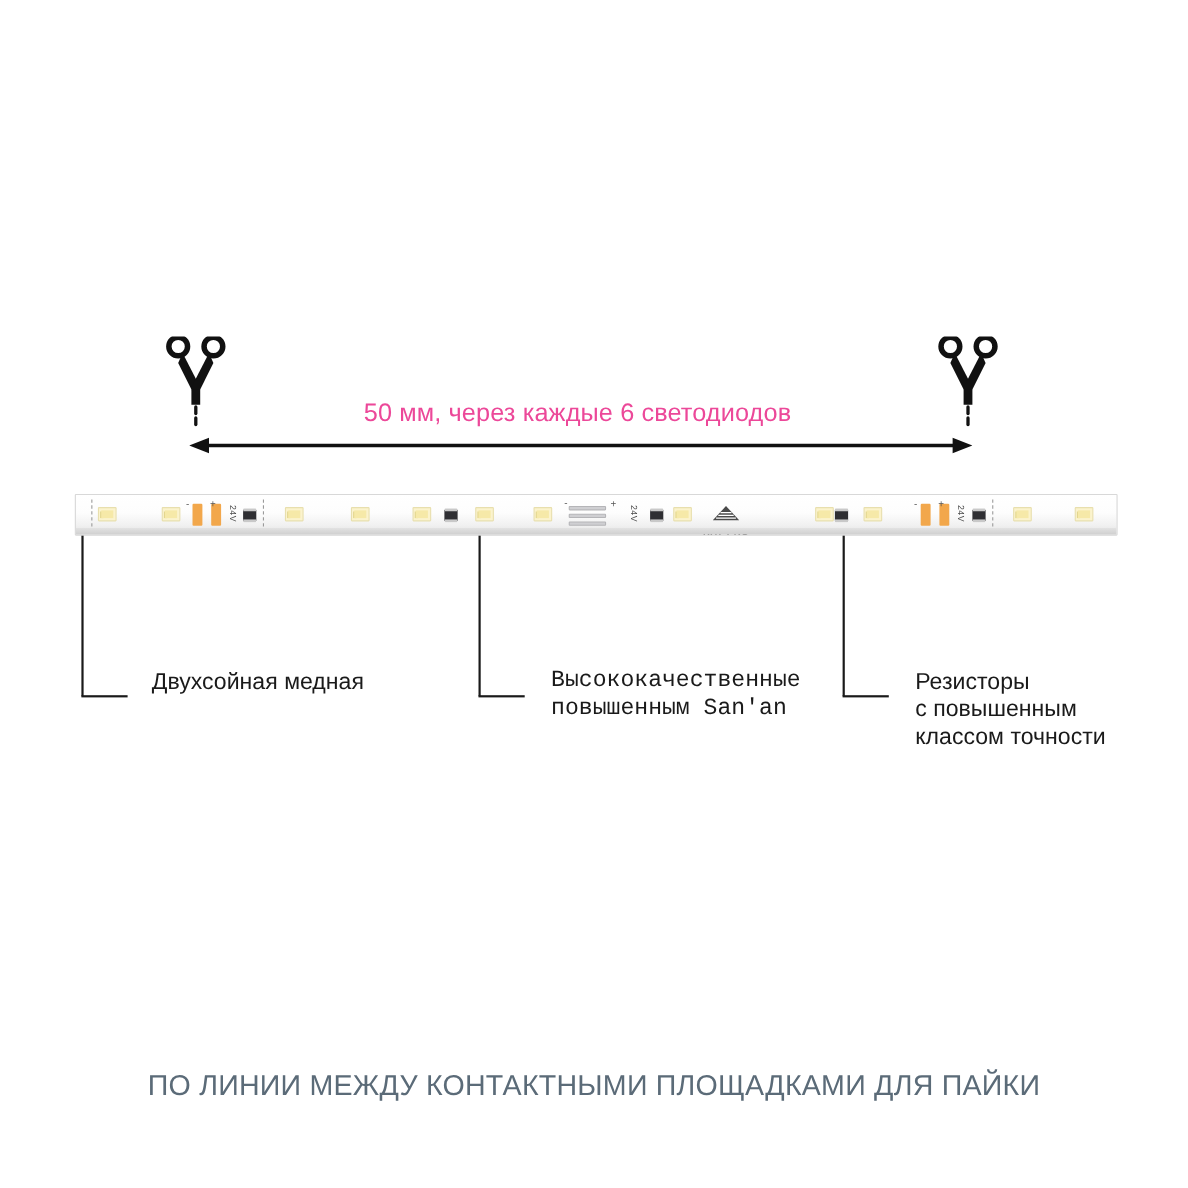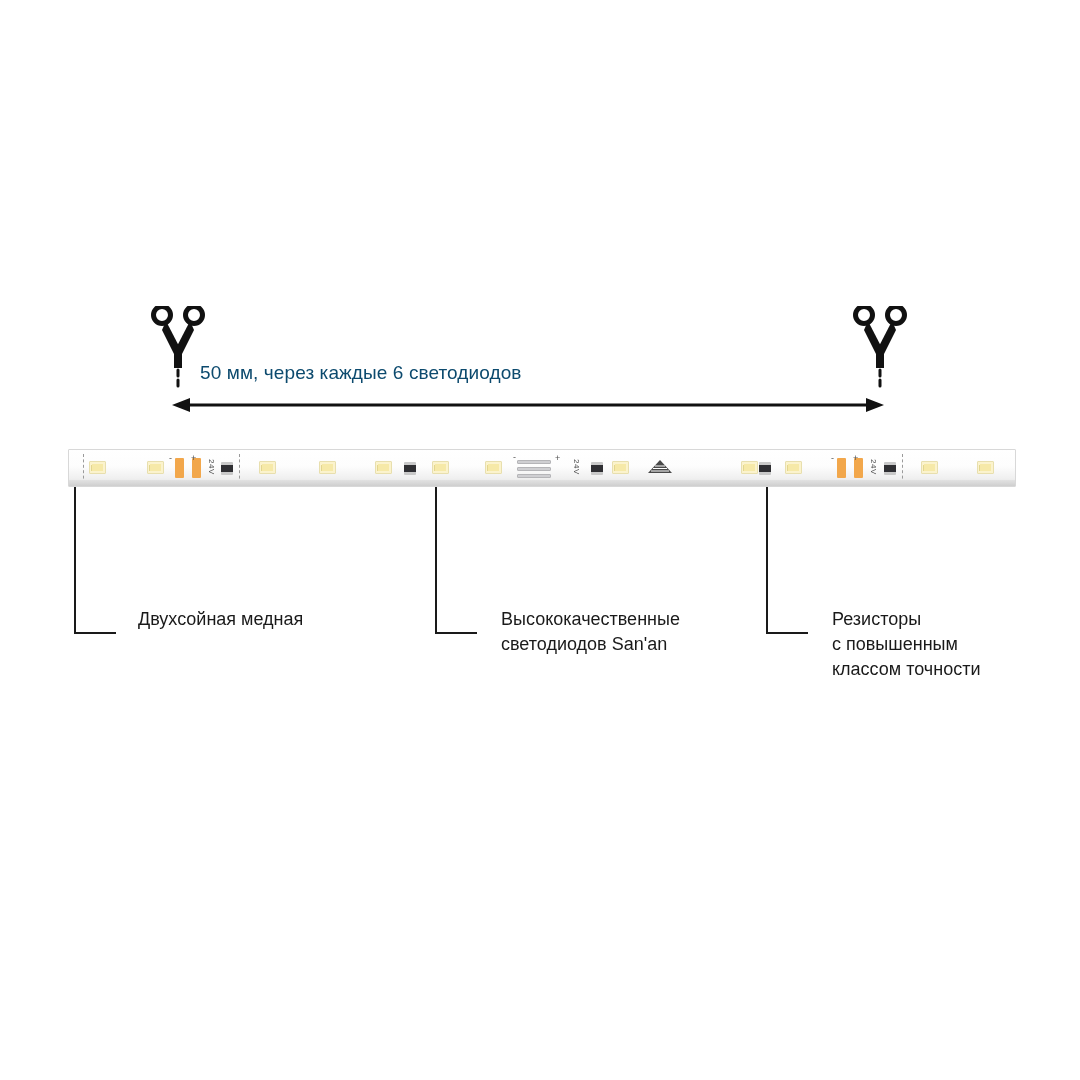--- a/index.html
+++ b/index.html
@@ -26,22 +26,23 @@
 
   #scissors-left  { left: 148px; top: 306px; }
   #scissors-right { left: 850px; top: 306px; }
 
   
   .dim-label {
     position: absolute;
     left: 200px;
     top: 362px;
     width: 650px;
-    font-size: 19px;
-    color: #0c4a6e;
+    text-align: center;
+    font-size: 23px;
+    color: #ec4899;
     letter-spacing: .1px;
   }
   .dim-line {
     position: absolute;
     left: 172px;
     top: 394px;
     width: 712px;
     height: 22px;
   }
 
@@ -190,21 +191,21 @@
     position: absolute;
     border-left: 2px solid #1a1a1a;
   }
   .callout-foot {
     position: absolute;
     border-top: 2px solid #1a1a1a;
     width: 42px;
   }
   .callout-text {
     position: absolute;
-    font-size: 18px;
+    font-size: 21px;
     line-height: 25px;
     color: #1a1a1a;
   }
 
   
   .caption {
     position: absolute;
     left: 0;
     top: 968px;
     width: 1080px;
@@ -362,27 +363,28 @@
 </div>
 
 <div class="callout-line" style="left:74px; top:487px; height:146px;"></div>
 <div class="callout-foot" style="left:74px; top:632px;"></div>
 <div class="callout-text" style="left:138px; top:607px; width:300px;">
   <div>Двухсойная медная</div>
 </div>
 
 <div class="callout-line" style="left:435px; top:487px; height:146px;"></div>
 <div class="callout-foot" style="left:435px; top:632px;"></div>
-<div class="callout-text" style="left:501px; top:607px; width:300px;">
+<div class="callout-text" style="left:501px; top:607px; width:300px;font-family:Liberation Mono, monospace;">
   <div>Высококачественные</div>
-  <div>светодиодов San'an</div>
+  <div>повышенным San'an</div>
 </div>
 
 <div class="callout-line" style="left:766px; top:487px; height:146px;"></div>
 <div class="callout-foot" style="left:766px; top:632px;"></div>
 <div class="callout-text" style="left:832px; top:607px; width:260px;">
   <div>Резисторы</div>
   <div>с повышенным</div>
   <div>классом точности</div>
 </div>
 
 <div class="caption">
+  <div>ПО ЛИНИИ МЕЖДУ КОНТАКТНЫМИ ПЛОЩАДКАМИ ДЛЯ ПАЙКИ</div>
 </div>
 
 </body></html>

